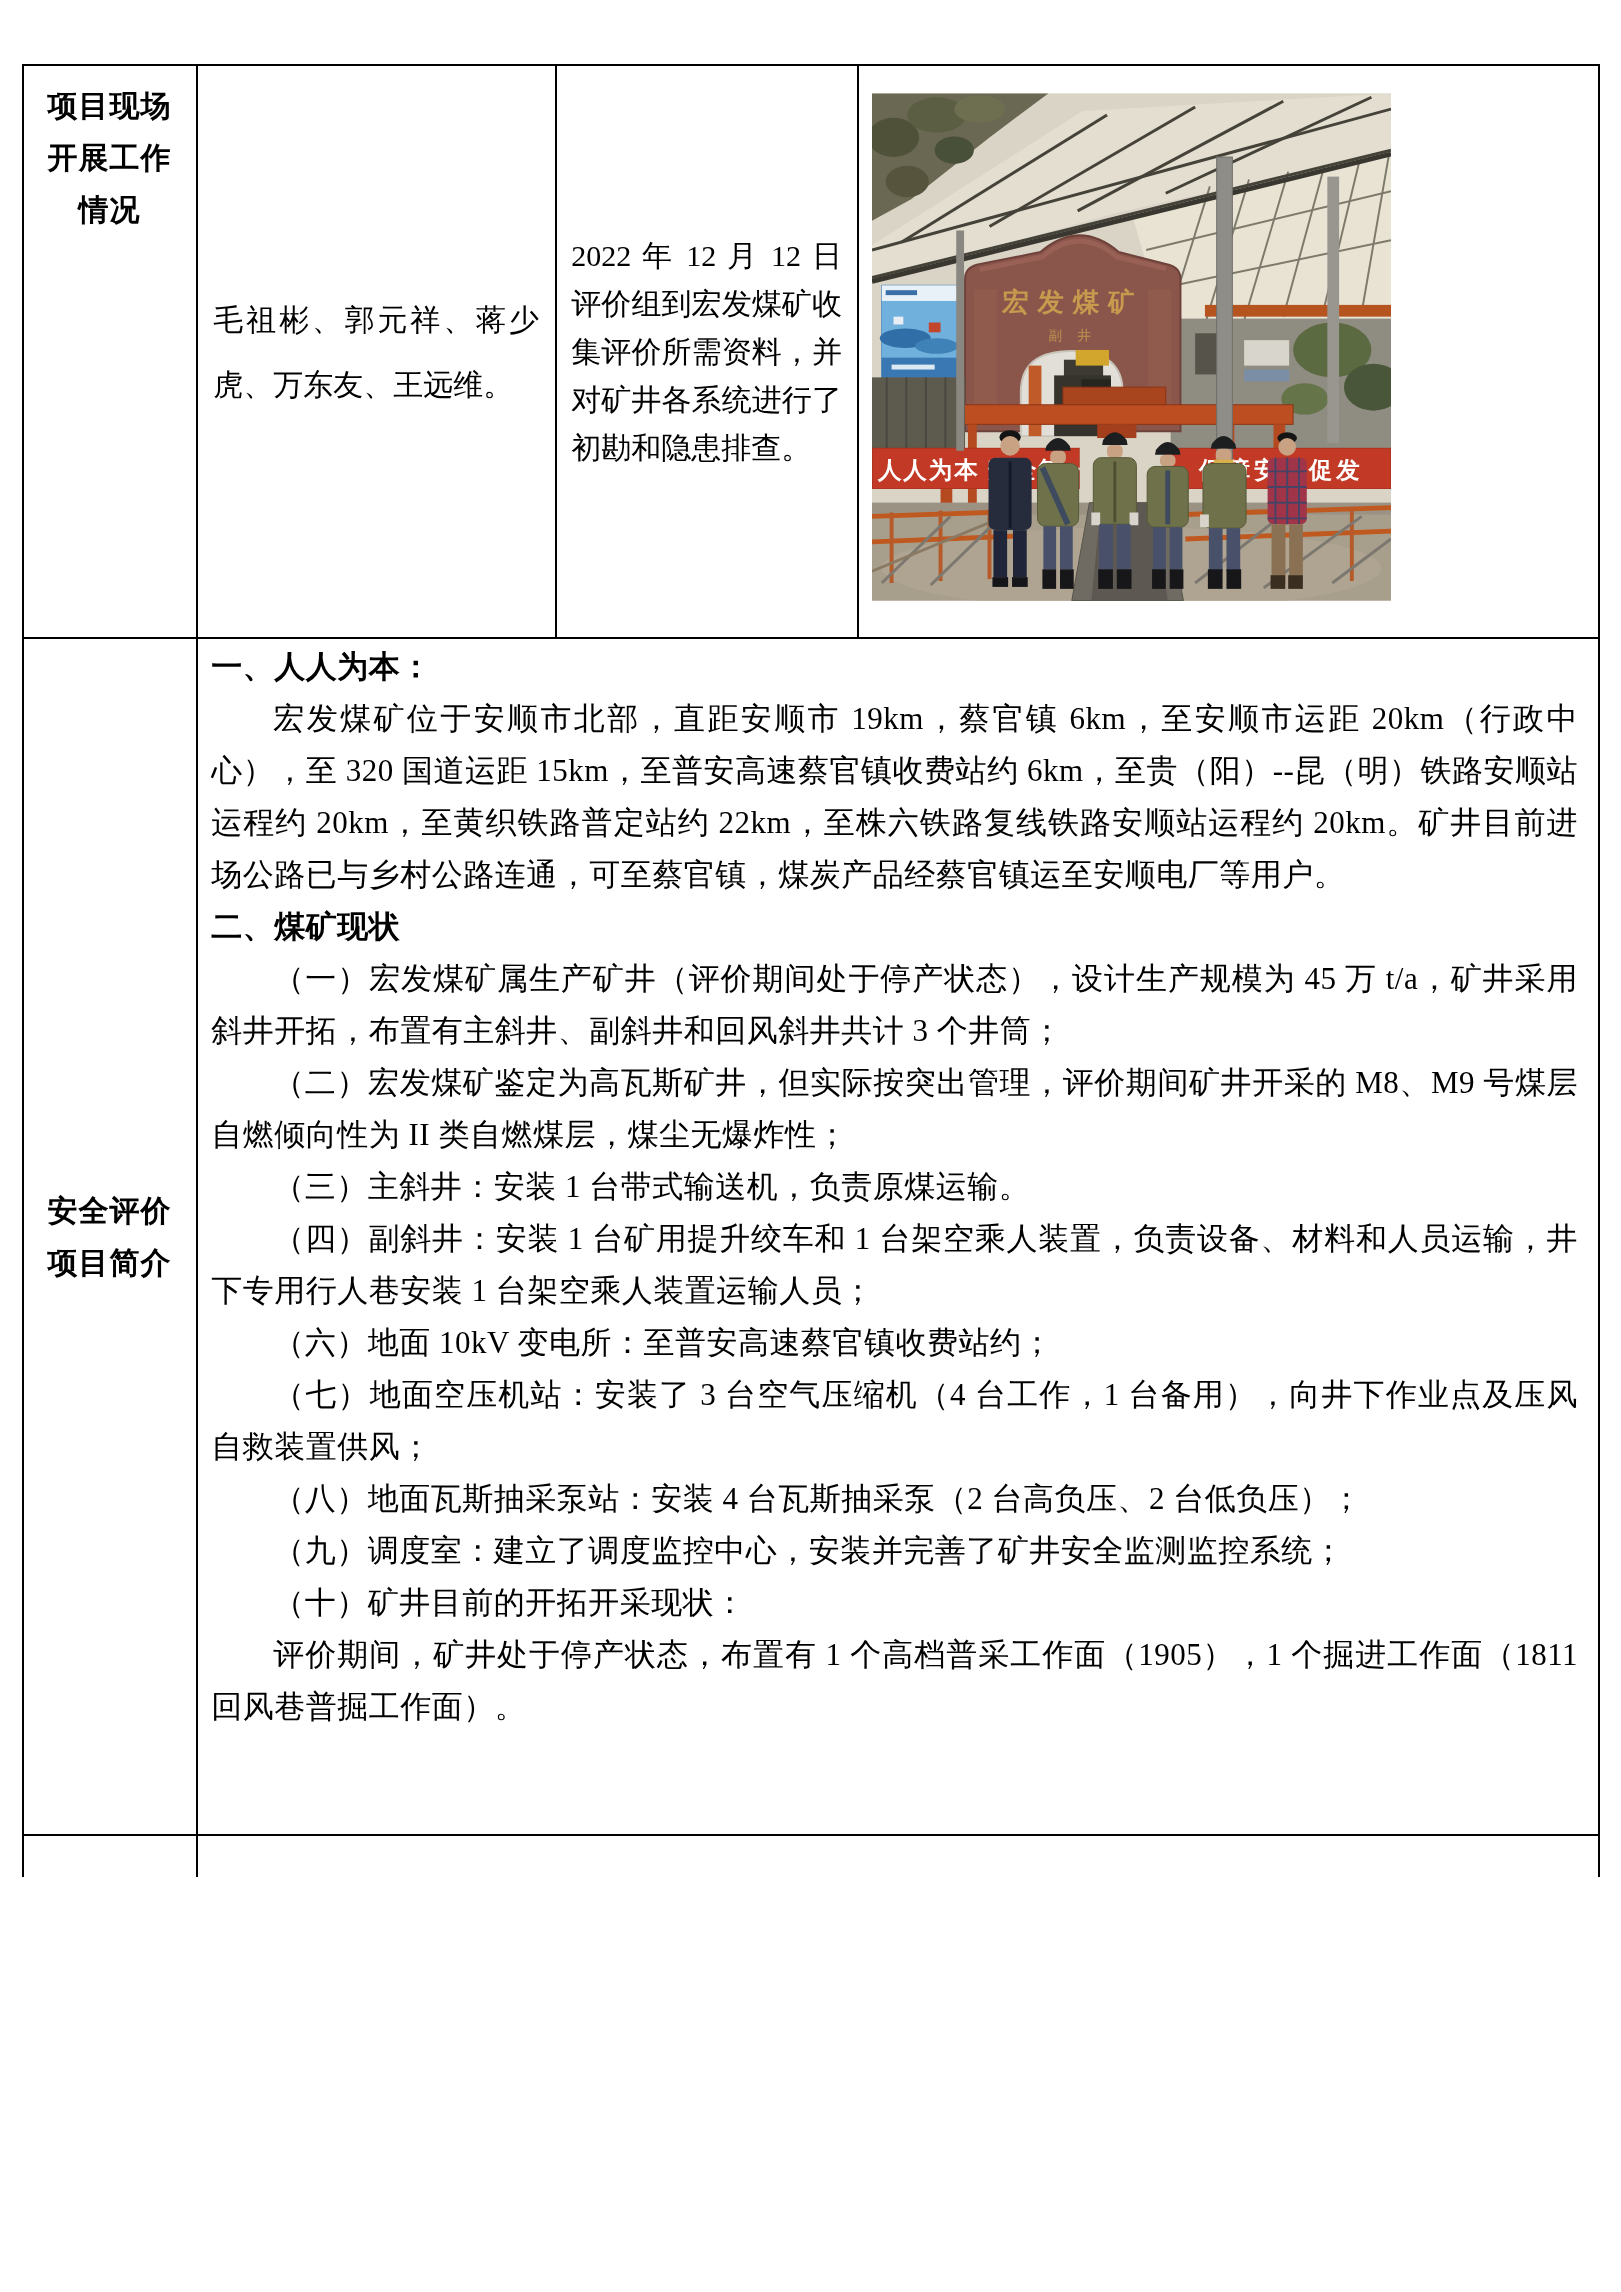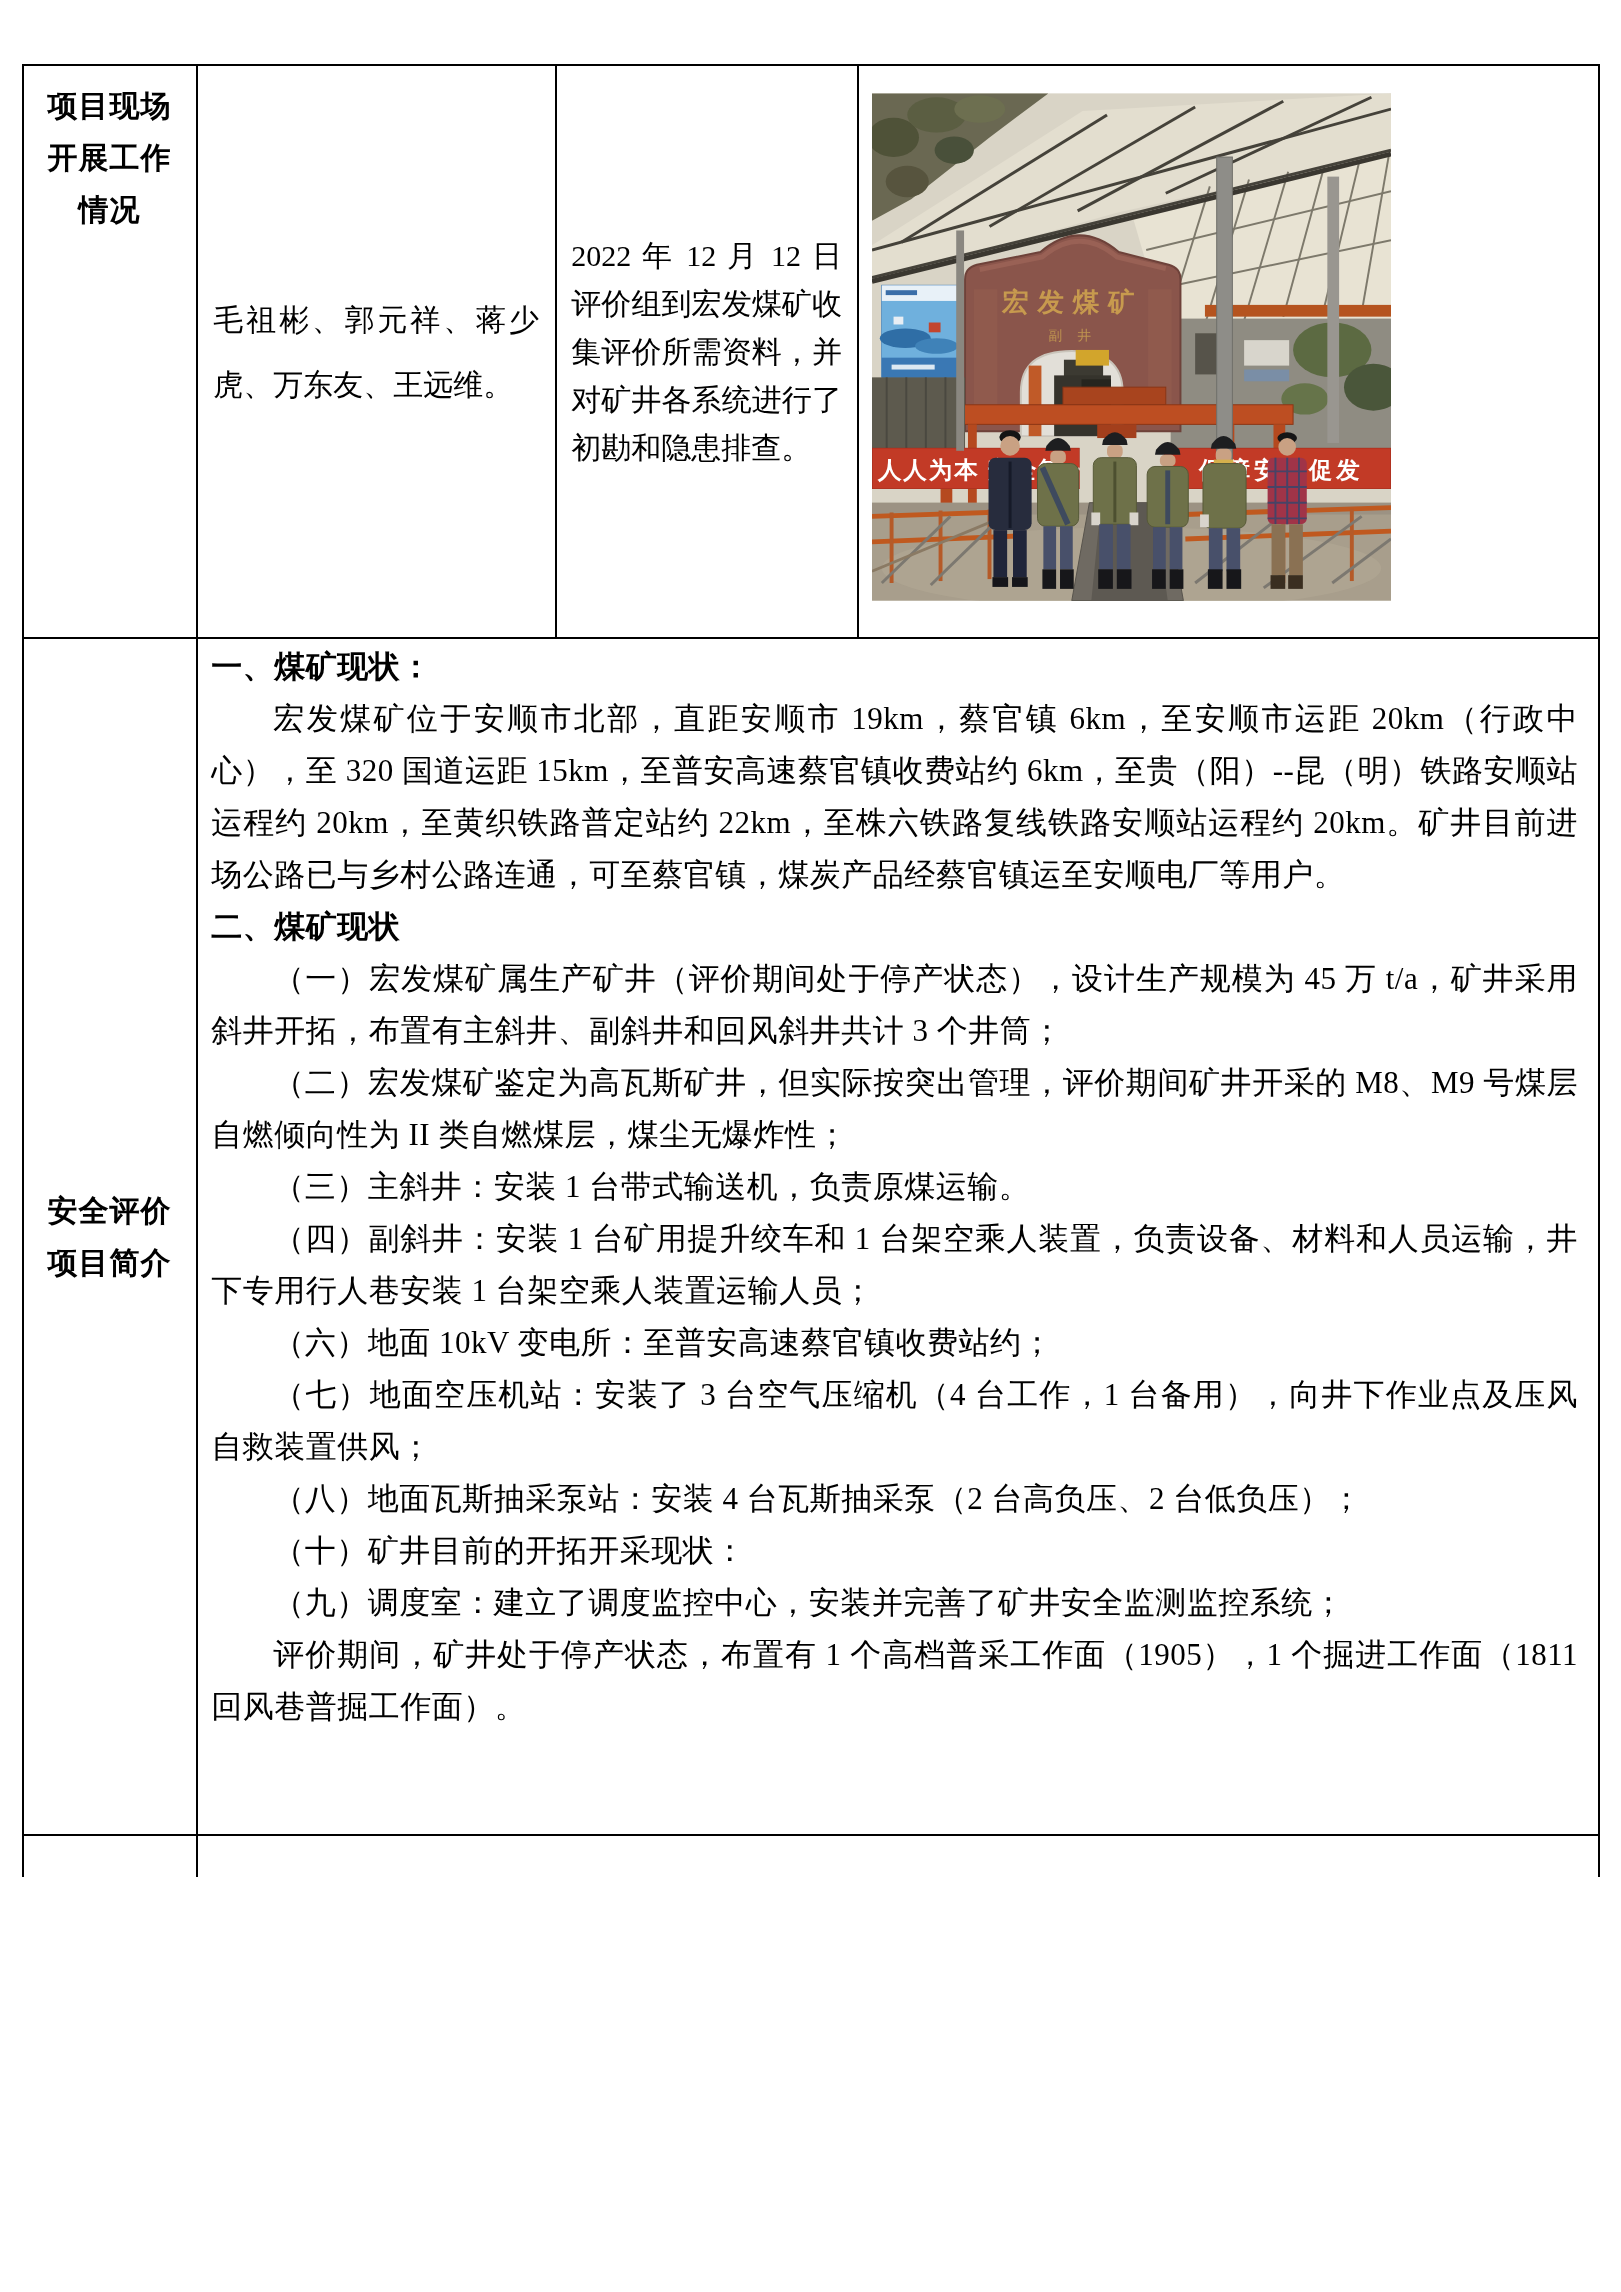--- a/index.html
+++ b/index.html
@@ -306,32 +306,32 @@
           </svg>
         </div>
       </div>
     </div>
 
     <div class="t-row row2">
       <div class="cell head-cell v-center v-divider">
         <span>安全评价项目简介</span>
       </div>
       <div class="cell content-cell">
-          <p class="bline heading">一、煤矿现状：</p>
+          <p class="bline heading">一、人人为本：</p>
           <p class="bline para">宏发煤矿位于安顺市北部，直距安顺市 19km，蔡官镇 6km，至安顺市运距 20km（行政中心），至 320 国道运距 15km，至普安高速蔡官镇收费站约 6km，至贵（阳）--昆（明）铁路安顺站运程约 20km，至黄织铁路普定站约 22km，至株六铁路复线铁路安顺站运程约 20km。矿井目前进场公路已与乡村公路连通，可至蔡官镇，煤炭产品经蔡官镇运至安顺电厂等用户。</p>
           <p class="bline heading">二、煤矿现状</p>
           <p class="bline para">（一）宏发煤矿属生产矿井（评价期间处于停产状态），设计生产规模为 45 万 t/a，矿井采用斜井开拓，布置有主斜井、副斜井和回风斜井共计 3 个井筒；</p>
           <p class="bline para">（二）宏发煤矿鉴定为高瓦斯矿井，但实际按突出管理，评价期间矿井开采的 M8、M9 号煤层自燃倾向性为 II 类自燃煤层，煤尘无爆炸性；</p>
           <p class="bline para">（三）主斜井：安装 1 台带式输送机，负责原煤运输。</p>
           <p class="bline para">（四）副斜井：安装 1 台矿用提升绞车和 1 台架空乘人装置，负责设备、材料和人员运输，井下专用行人巷安装 1 台架空乘人装置运输人员；</p>
           <p class="bline para">（六）地面 10kV 变电所：至普安高速蔡官镇收费站约；</p>
           <p class="bline para">（七）地面空压机站：安装了 3 台空气压缩机（4 台工作，1 台备用），向井下作业点及压风自救装置供风；</p>
           <p class="bline para">（八）地面瓦斯抽采泵站：安装 4 台瓦斯抽采泵（2 台高负压、2 台低负压）；</p>
+          <p class="bline para">（九）调度室：建立了调度监控中心，安装并完善了矿井安全监测监控系统；</p>
           <p class="bline para">（十）矿井目前的开拓开采现状：</p>
-          <p class="bline para">（九）调度室：建立了调度监控中心，安装并完善了矿井安全监测监控系统；</p>
           <p class="bline para">评价期间，矿井处于停产状态，布置有 1 个高档普采工作面（1905），1 个掘进工作面（1811 回风巷普掘工作面）。</p>
         </div>
     </div>
 
     <div class="t-row row3">
       <div class="cell head-cell v-center v-divider">
         <span>评价项目其他信息</span>
       </div>
       <div class="cell none-cell">
         <span>无</span>

